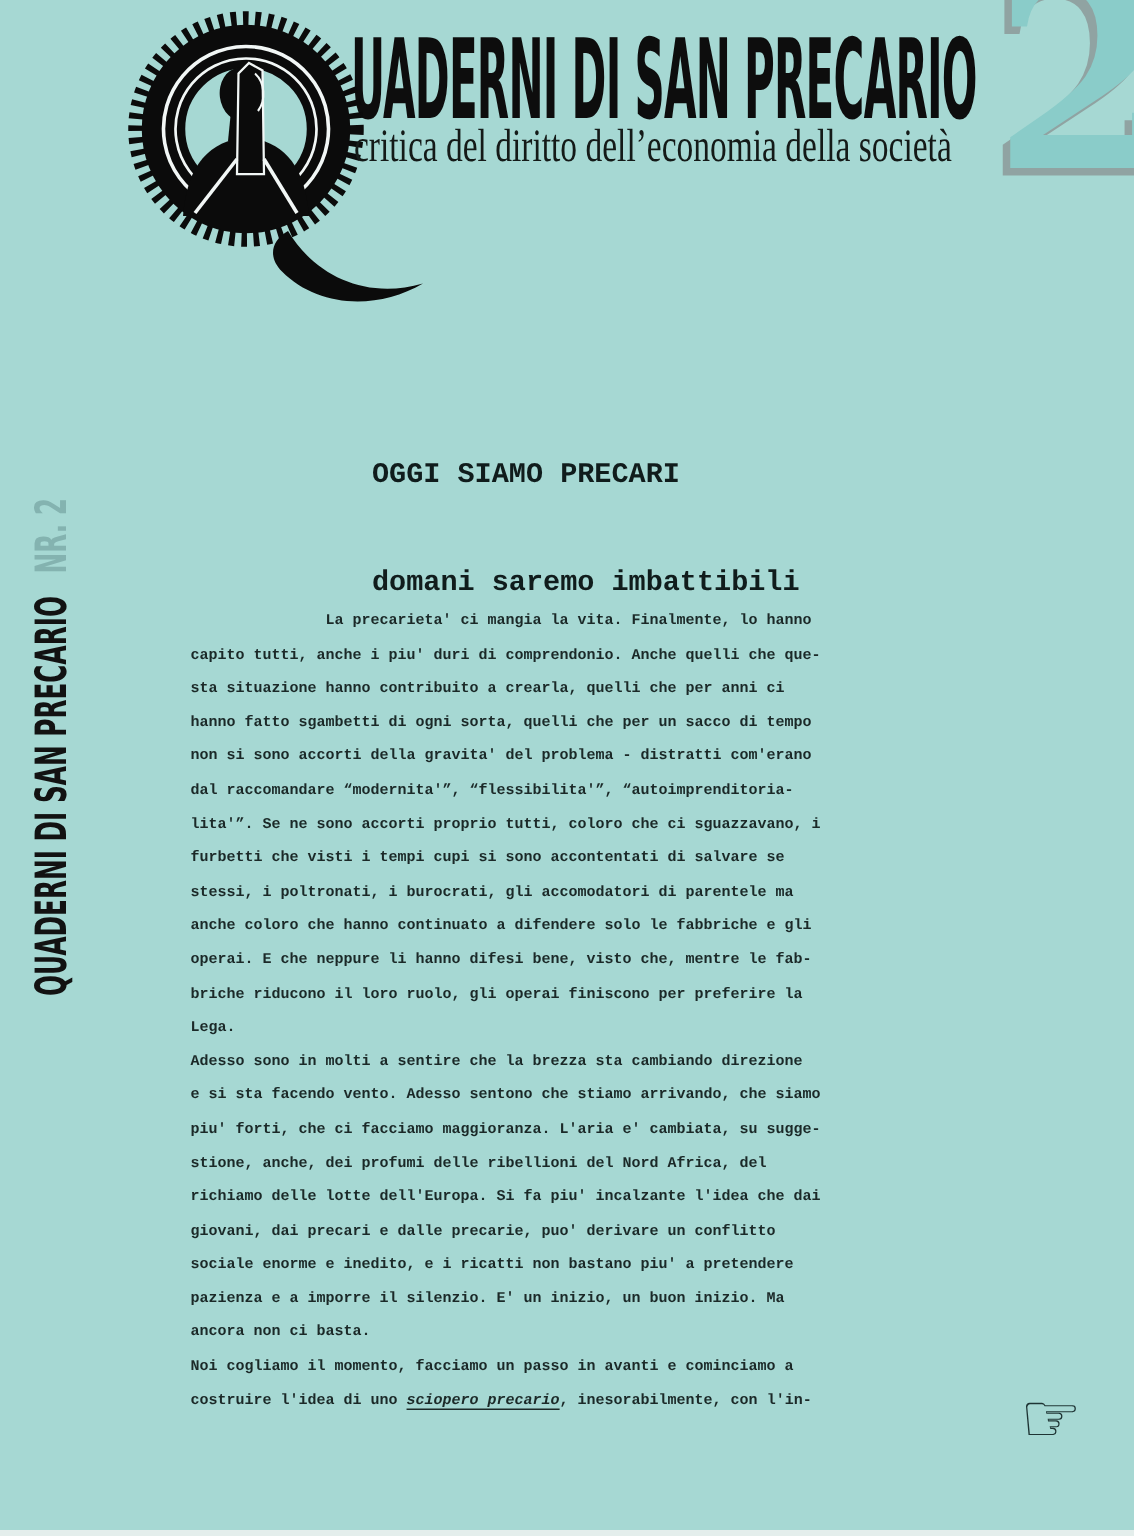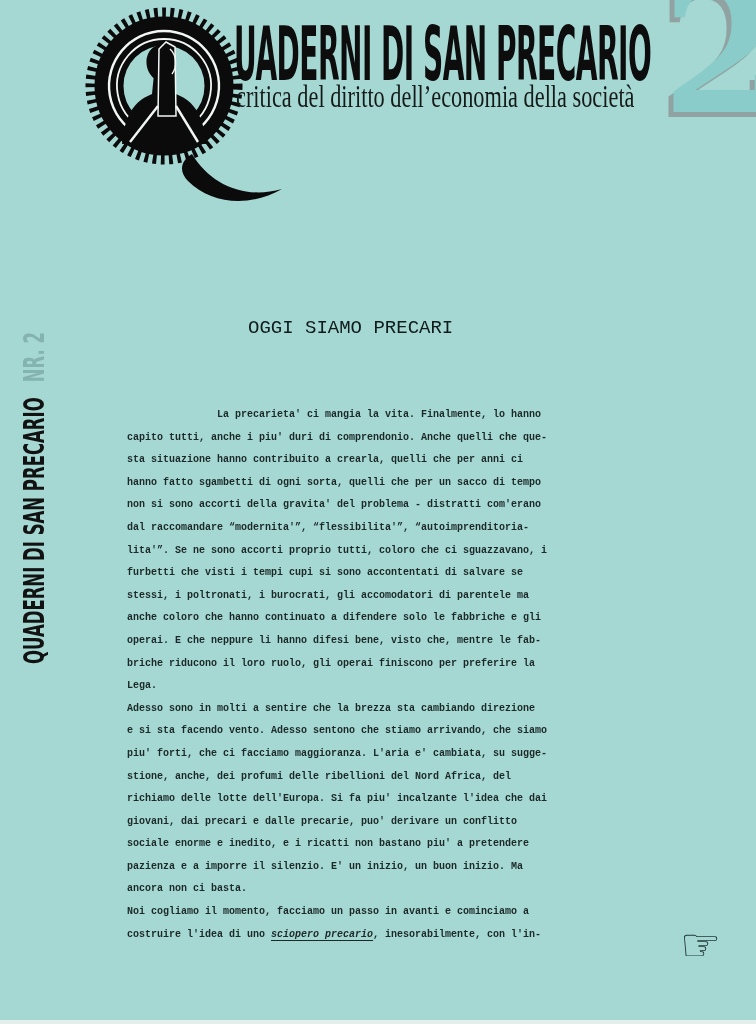--- a/index.html
+++ b/index.html
@@ -35,22 +35,22 @@
   .spine{
     position:absolute;left:20px;top:664px;z-index:2;white-space:nowrap;
     font-family:"DejaVu Sans","Liberation Sans",sans-serif;
     font-weight:bold;font-size:25px;line-height:1.0;letter-spacing:0px;
     transform:rotate(-90deg) scale(0.66,1.15);transform-origin:0 0;
   }
   .spine .spine-title{color:#121212;}
   .spine .spine-issue{color:#84b3b0;margin-left:14px;}
   
   .heading{
-    position:absolute;left:248px;top:268px;
-    font-weight:normal;font-size:19px;line-height:24px;white-space:pre;
+    position:absolute;left:248px;top:256px;
+    font-weight:bold;font-size:19px;line-height:24px;white-space:pre;
     color:#101c1c;
   }
   .body-text{
     position:absolute;left:127px;top:404px;width:600px;
     font-weight:bold;font-size:10px;line-height:22.6px;white-space:pre;
     color:#1b2928;
   }
   .body-line{height:22.6px;}
   .body-line u{text-underline-offset:3px;font-style:italic;}
   
@@ -99,20 +99,21 @@
   <div class="masthead-title">UADERNI DI SAN PRECARIO</div>
   <div class="masthead-subtitle">critica del diritto dell’economia della società</div>
 
   <div class="spine">
     <span class="spine-title">QUADERNI DI SAN PRECARIO</span>
     <span class="spine-issue">NR. 2</span>
   </div>
 
   <div class="heading">
     <div>OGGI SIAMO PRECARI</div>
+    <div>domani saremo imbattibili</div>
   </div>
 
   <div class="body-text"><div class="body-line">               La precarieta' ci mangia la vita. Finalmente, lo hanno</div><div class="body-line">capito tutti, anche i piu' duri di comprendonio. Anche quelli che que-</div><div class="body-line">sta situazione hanno contribuito a crearla, quelli che per anni ci</div><div class="body-line">hanno fatto sgambetti di ogni sorta, quelli che per un sacco di tempo</div><div class="body-line">non si sono accorti della gravita' del problema - distratti com'erano</div><div class="body-line">dal raccomandare “modernita'”, “flessibilita'”, “autoimprenditoria-</div><div class="body-line">lita'”. Se ne sono accorti proprio tutti, coloro che ci sguazzavano, i</div><div class="body-line">furbetti che visti i tempi cupi si sono accontentati di salvare se</div><div class="body-line">stessi, i poltronati, i burocrati, gli accomodatori di parentele ma</div><div class="body-line">anche coloro che hanno continuato a difendere solo le fabbriche e gli</div><div class="body-line">operai. E che neppure li hanno difesi bene, visto che, mentre le fab-</div><div class="body-line">briche riducono il loro ruolo, gli operai finiscono per preferire la</div><div class="body-line">Lega.</div><div class="body-line">Adesso sono in molti a sentire che la brezza sta cambiando direzione</div><div class="body-line">e si sta facendo vento. Adesso sentono che stiamo arrivando, che siamo</div><div class="body-line">piu' forti, che ci facciamo maggioranza. L'aria e' cambiata, su sugge-</div><div class="body-line">stione, anche, dei profumi delle ribellioni del Nord Africa, del</div><div class="body-line">richiamo delle lotte dell'Europa. Si fa piu' incalzante l'idea che dai</div><div class="body-line">giovani, dai precari e dalle precarie, puo' derivare un conflitto</div><div class="body-line">sociale enorme e inedito, e i ricatti non bastano piu' a pretendere</div><div class="body-line">pazienza e a imporre il silenzio. E' un inizio, un buon inizio. Ma</div><div class="body-line">ancora non ci basta.</div><div class="body-line">Noi cogliamo il momento, facciamo un passo in avanti e cominciamo a</div><div class="body-line">costruire l'idea di uno <u>sciopero precario</u>, inesorabilmente, con l'in-</div></div>
 
   <div class="manicule">☞</div>
 
   <div class="page-edge"></div>
 </div>
 
 </body></html>

